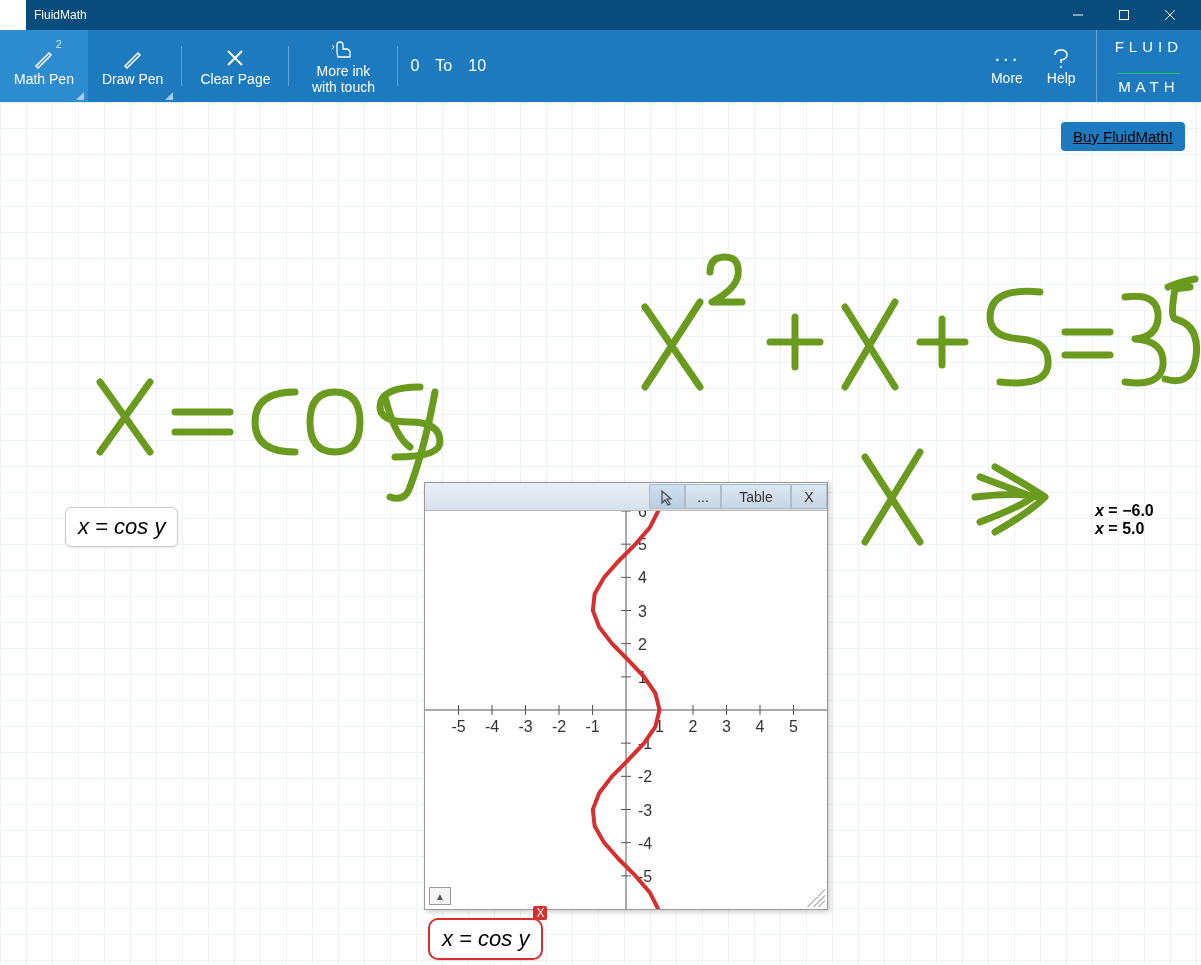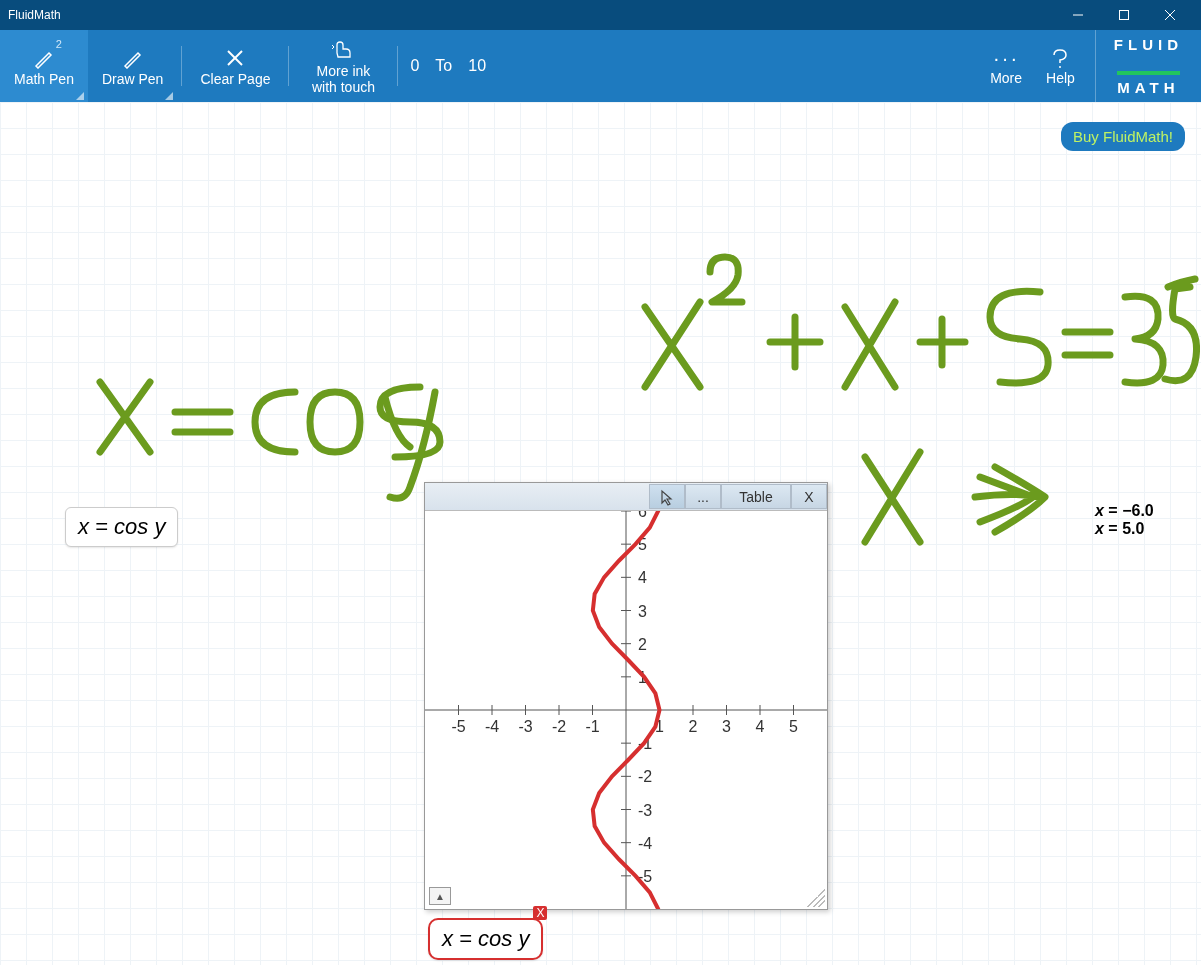--- a/index.html
+++ b/index.html
@@ -12,20 +12,21 @@
     position: relative;
   }
   .titlebar {
     background: #084c7d;
     color: #fff;
     height: 30px;
     display: flex;
     align-items: center;
     padding: 0 8px;
     font-size: 12px;
+    margin-left: 26px;
   }
   .titlebar .title { flex: 1; }
   .titlebar .win-controls { display: flex; gap: 0; }
   .titlebar .win-btn {
     width: 46px; height: 30px;
     display: flex; align-items: center; justify-content: center;
     color: #fff; font-size: 14px;
   }
   .toolbar {
     background: #1e7abf;
@@ -66,43 +67,44 @@
   }
   .tool-small {
     display: flex; flex-direction: column; align-items: center; justify-content:center;
     font-size: 14px;
   }
   .tool-small .icon-area { height: 24px; display:flex; align-items:center; justify-content:center; font-size:16px;}
   .toolbar-spacer { flex: 1; }
   .tool-text { display:flex; align-items:center; padding:0 8px; font-size:16px;}
   .logo {
     display: flex; flex-direction: column; align-items:center; justify-content:center;
-    padding: 0 18px; letter-spacing: 5px; font-size: 15px; font-weight:700;
+    padding: 0 18px; letter-spacing: 5px; font-size: 15px; font-weight:400;
     border-left: 1px solid rgba(255,255,255,0.3);
     margin-left:8px;
   }
-  .logo .line2 { border-top: 4px solid #22c55e; padding-top: 4px; margin-top:18px; letter-spacing:5px;}
+  .logo .line2 { border-top: 1px solid #22c55e; padding-top: 4px; margin-top:18px; letter-spacing:5px;}
   .canvas {
     position: relative;
     width: 1201px;
     height: 863px;
     background-image:
       linear-gradient(#eef3f7 1px, transparent 1px),
       linear-gradient(90deg, #eef3f7 1px, transparent 1px);
     background-size: 26px 26px;
     background-color: #fff;
   }
   .buy-btn {
     position: absolute;
     top: 20px; right: 16px;
     background: #1e7abf;
-    color: #bef264;
+    color: #000000;
     padding: 6px 12px;
     font-size: 15px;
-    border-radius: 12px;
+    border-radius: 4px;
+    text-decoration: underline;
   }
   .ink {
     position: absolute;
     color: #6b9b1e;
     font-family: "Comic Sans MS", "Segoe Script", cursive;
     font-weight: 600;
     pointer-events: none;
   }
   .ink.big { font-size: 66px; }
   .ink.med { font-size: 70px; }

